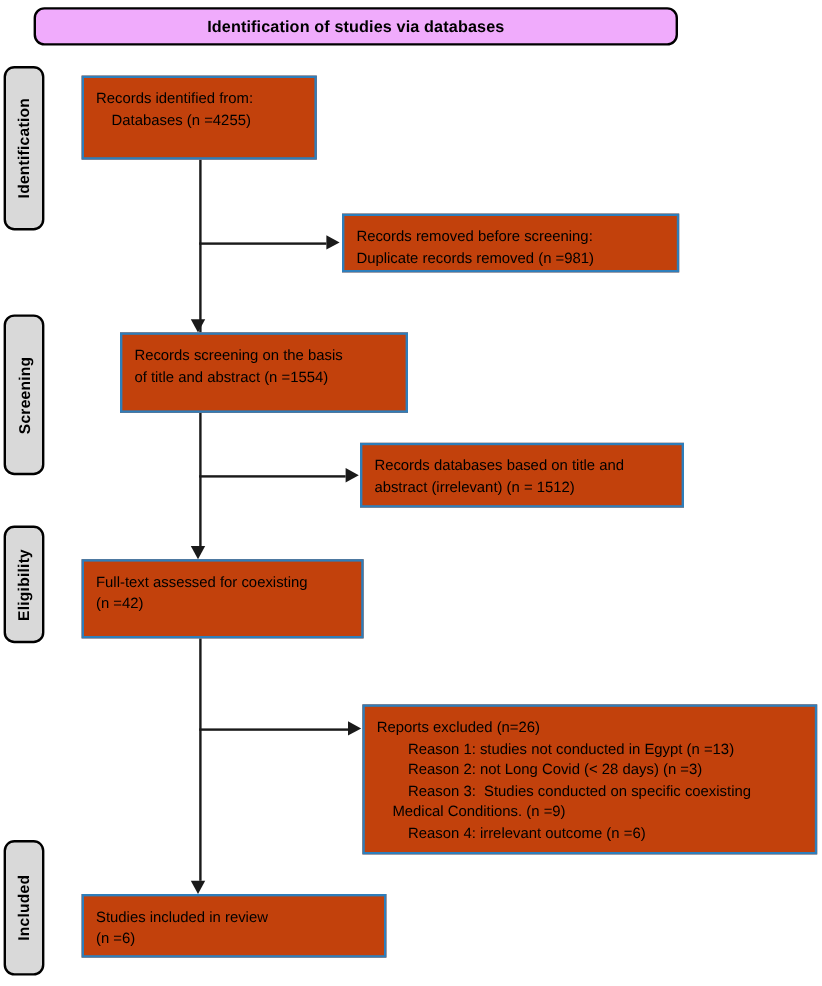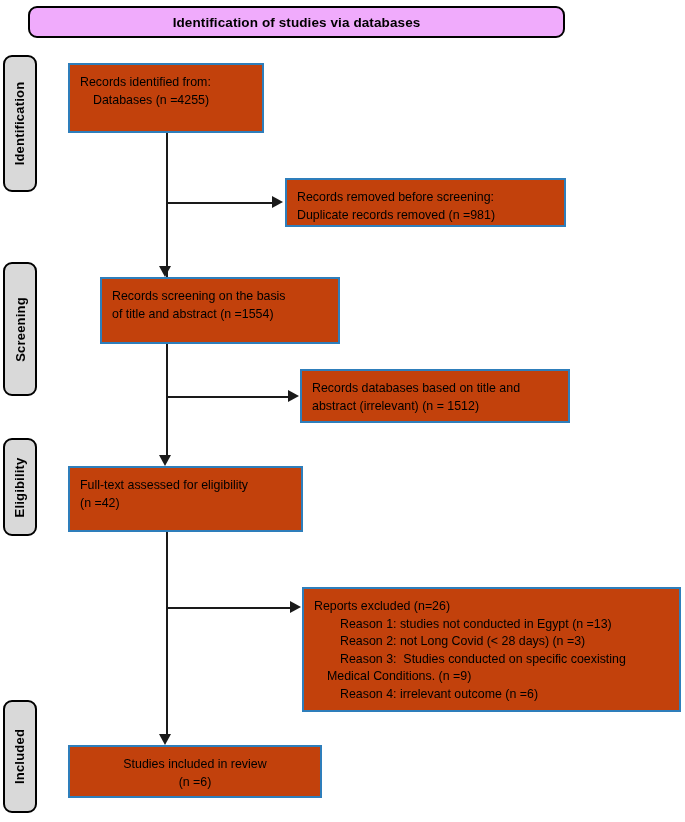--- a/index.html
+++ b/index.html
@@ -82,21 +82,21 @@
   .box .line { white-space: pre-wrap; }
   .box .indent1 { padding-left: 13px; }
   .box .indent2 { padding-left: 26px; }
 
   #box-identified     { left: 68px;  top: 63px;  width: 196px; height: 70px; }
   #box-duplicates     { left: 285px; top: 178px; width: 281px; height: 49px; }
   #box-screening      { left: 68px;  top: 277px; width: 240px; height: 67px; margin-left: 32px; }
   #box-excluded-title { left: 300px; top: 369px; width: 270px; height: 54px; }
   #box-fulltext       { left: 68px;  top: 466px; width: 235px; height: 66px; }
   #box-reports-excl   { left: 302px; top: 545px; width: 379px; height: 125px; margin-top: 42px; }
-  #box-included       { left: 68px;  top: 745px; width: 254px; height: 53px; text-align: center; }
+  #box-included       { left: 68px;  top: 745px; width: 254px; height: 53px; }
 
   
   .vline {
     position: absolute;
     width: 1.6px;
     background: #1a1a1a;
   }
   .hline {
     position: absolute;
     height: 1.6px;
@@ -188,21 +188,21 @@
     <div class="line">Records screening on the basis</div>
     <div class="line">of title and abstract (n =1554)</div>
   </div>
 
   <div class="box" id="box-excluded-title">
     <div class="line">Records databases based on title and</div>
     <div class="line">abstract (irrelevant) (n = 1512)</div>
   </div>
 
   <div class="box" id="box-fulltext">
-    <div class="line">Full-text assessed for eligibility</div>
+    <div class="line">Full-text assessed for coexisting</div>
     <div class="line">(n =42)</div>
   </div>
 
   <div class="box" id="box-reports-excl">
     <div class="line">Reports excluded (n=26)</div>
     <div class="line indent2">Reason 1: studies not conducted in Egypt (n =13)</div>
     <div class="line indent2">Reason 2: not Long Covid (&lt; 28 days) (n =3)</div>
     <div class="line indent2">Reason 3:  Studies conducted on specific coexisting</div>
     <div class="line indent1">Medical Conditions. (n =9)</div>
     <div class="line indent2">Reason 4: irrelevant outcome (n =6)</div>

